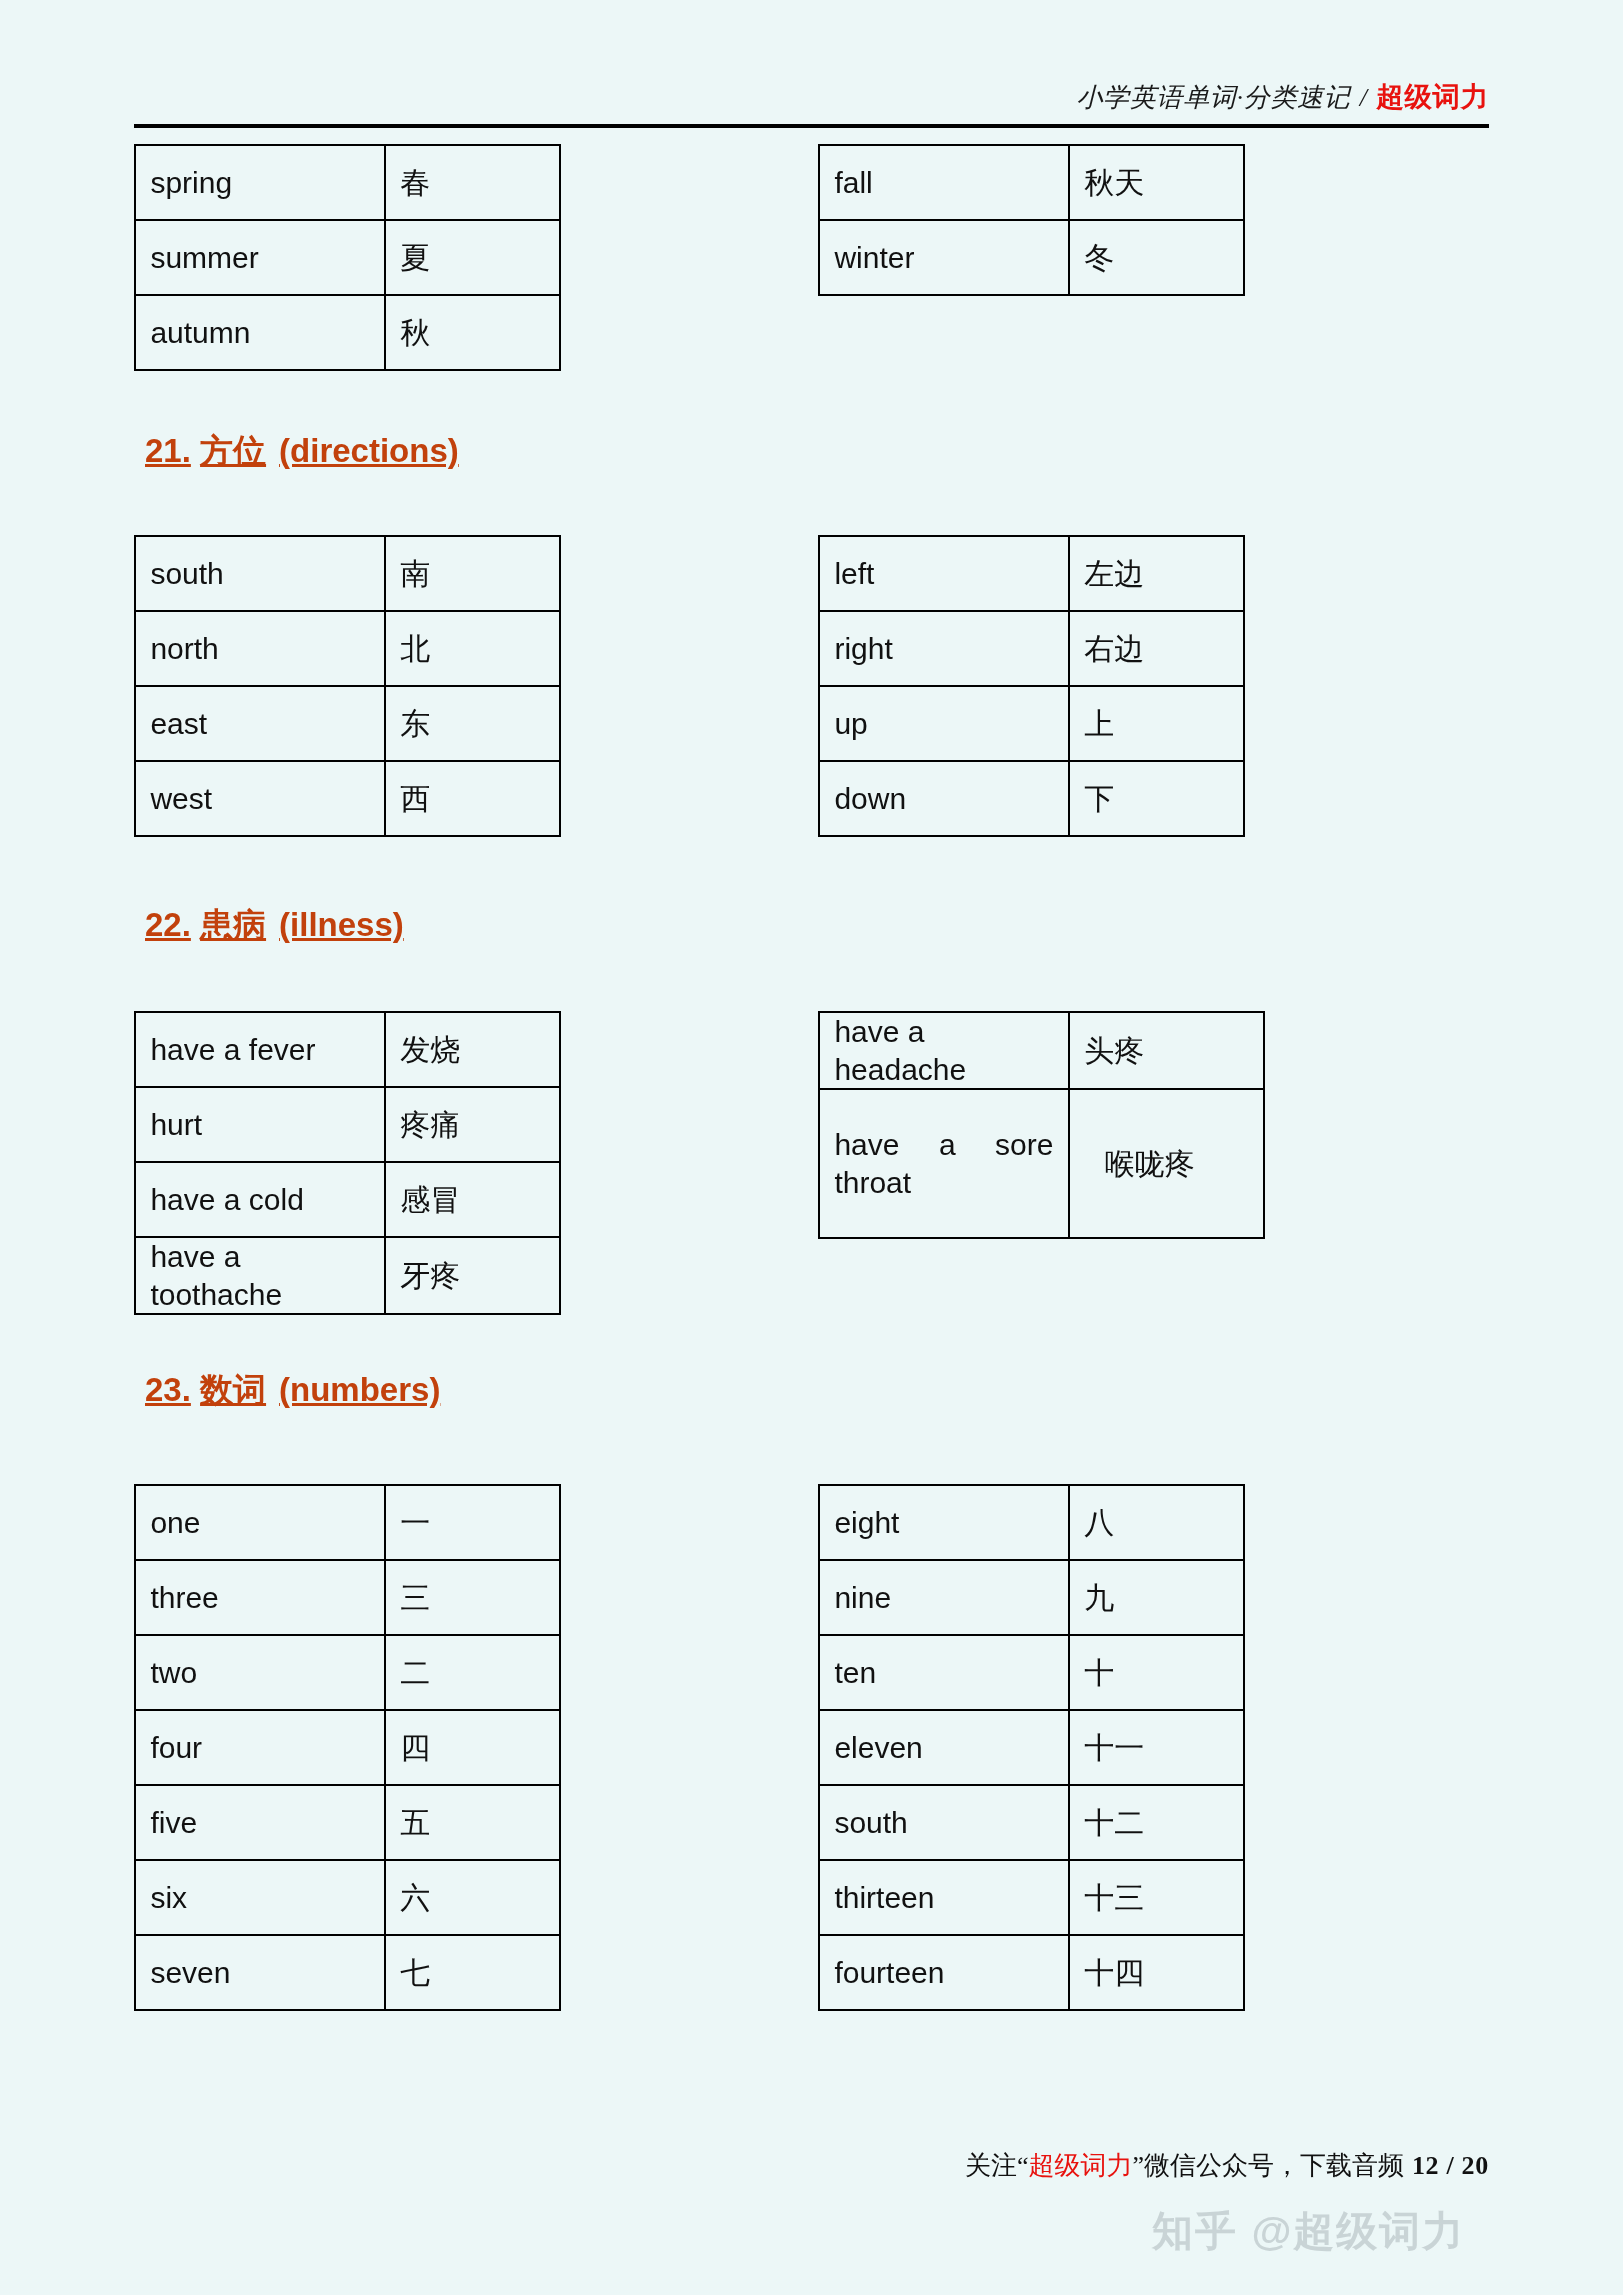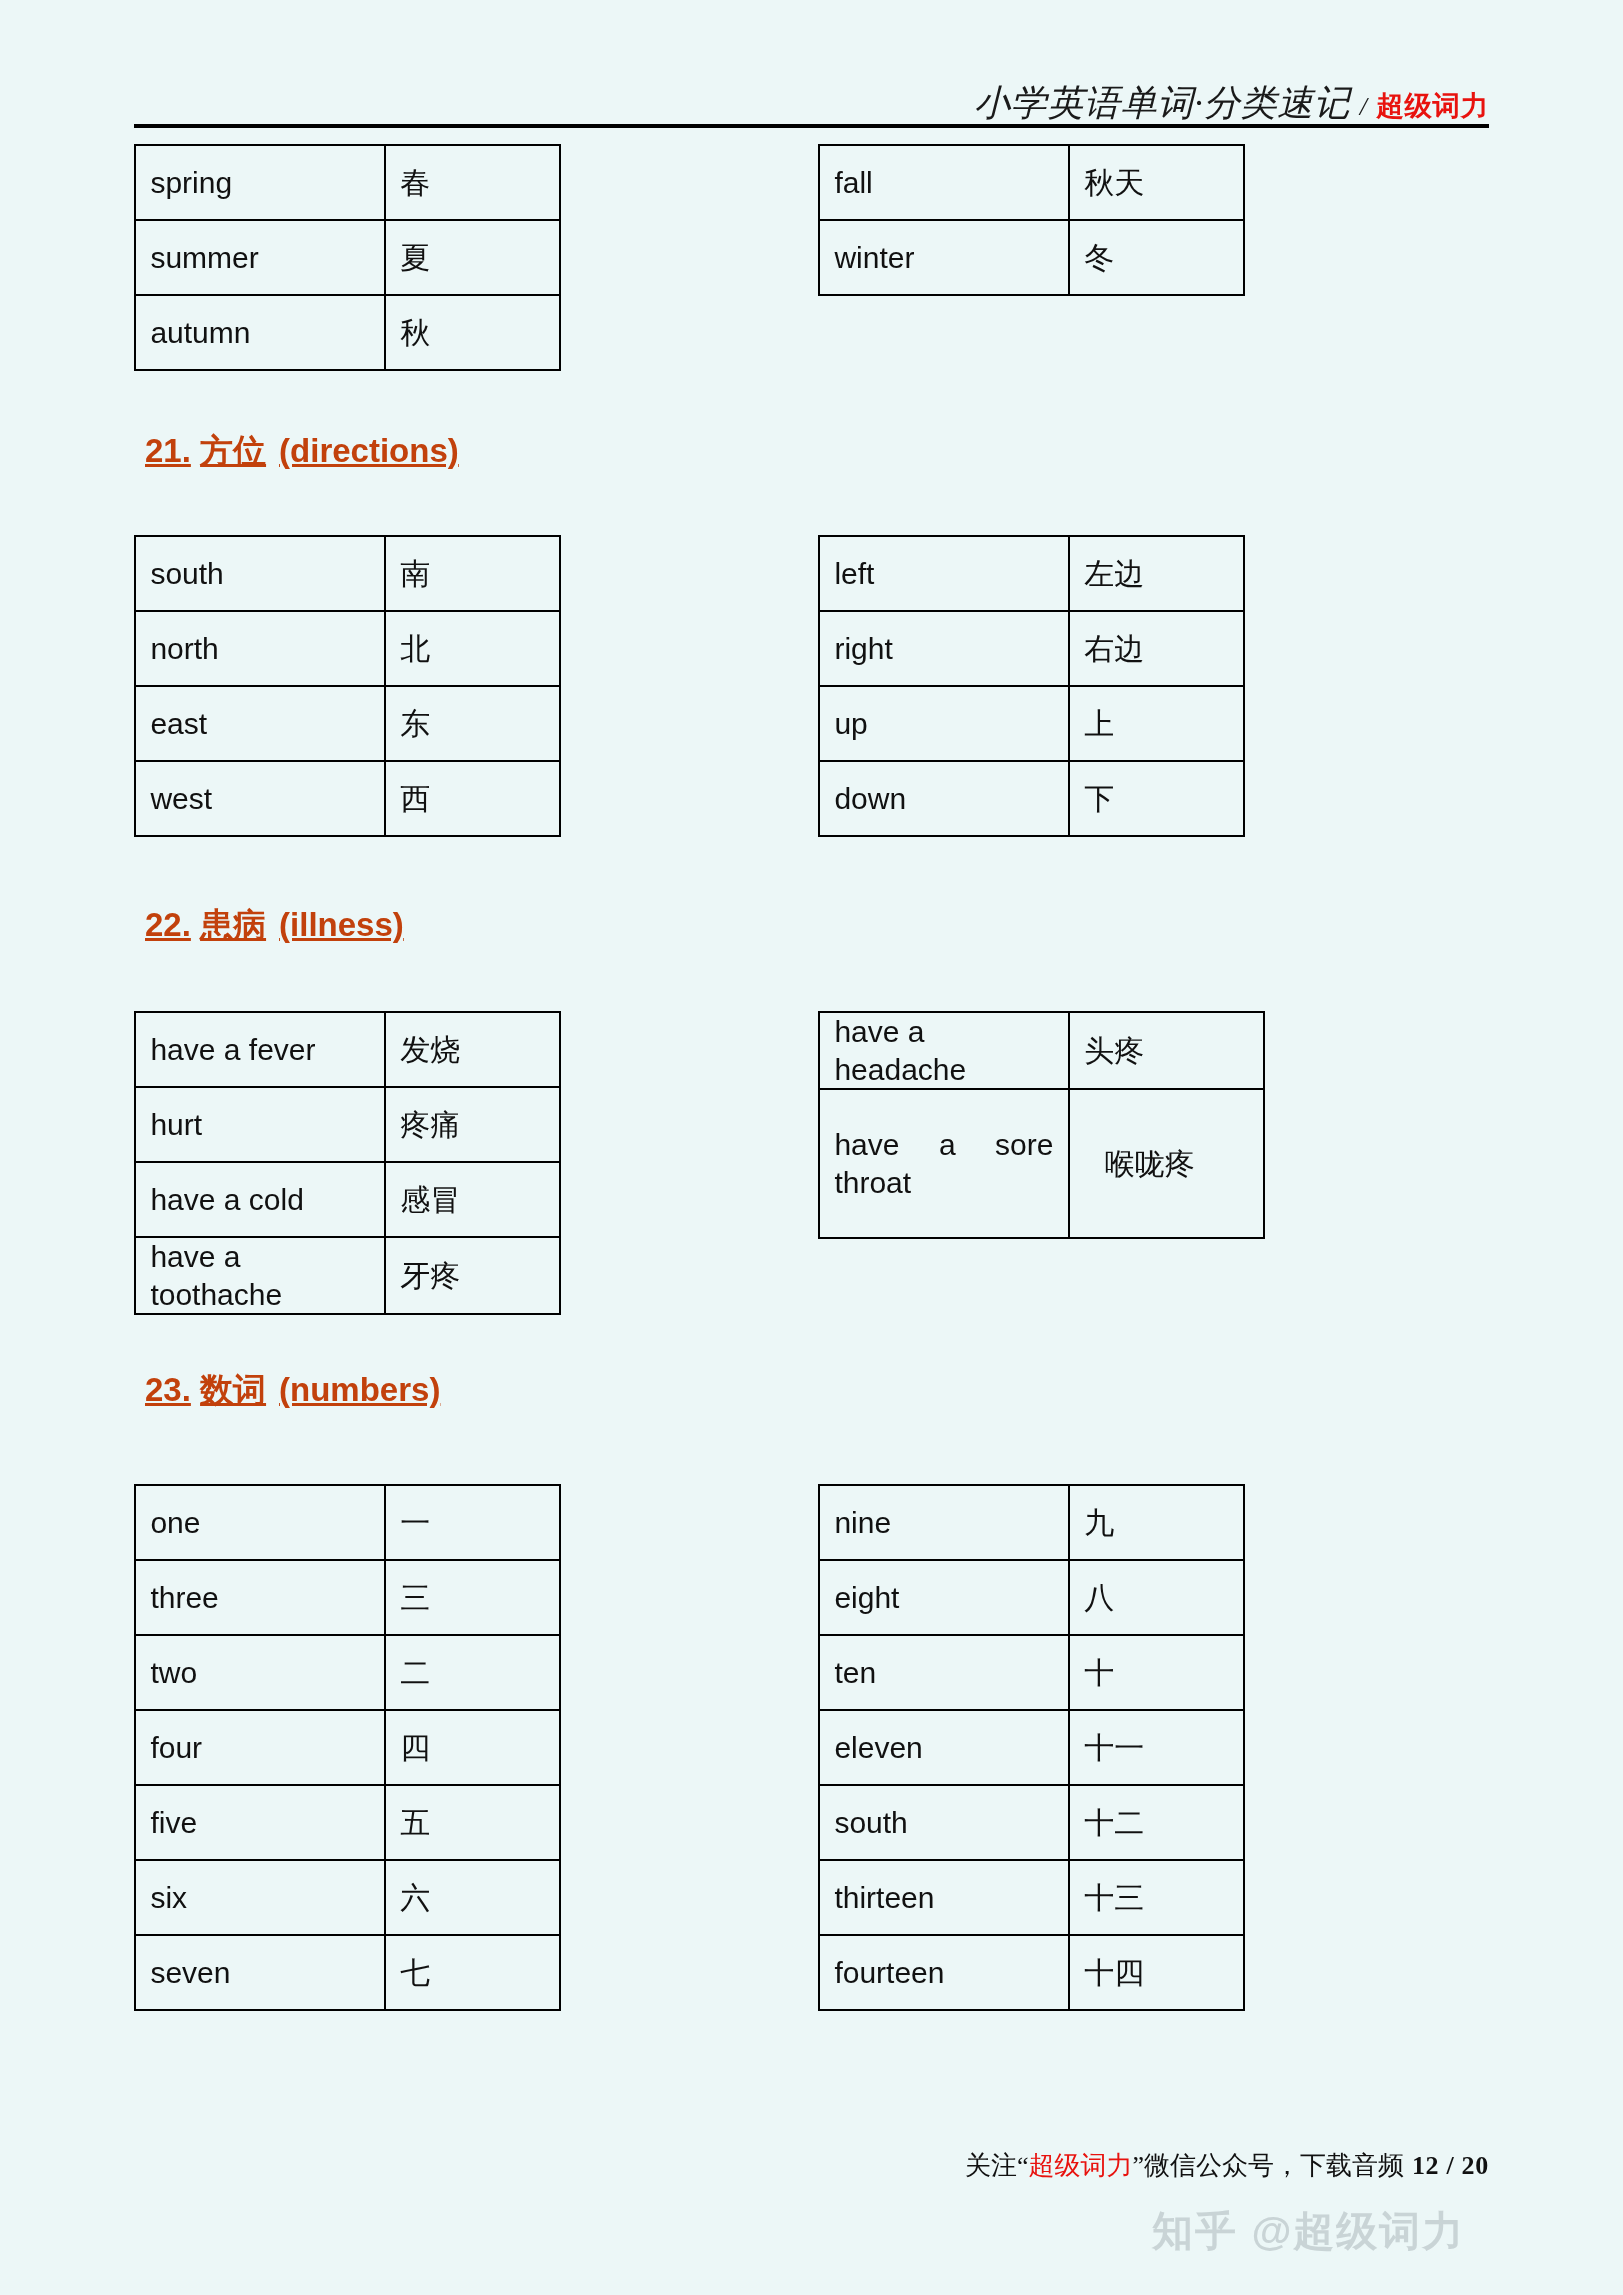--- a/index.html
+++ b/index.html
@@ -26,21 +26,21 @@
   .header {
     position: absolute;
     left: 134px;
     top: 79px;
     width: 1355px;
     text-align: right;
     white-space: nowrap;
   }
   .header-text {
     font-family: "Liberation Serif", serif;
-    font-size: 36px;
+    font-size: 26px;
     font-style: italic;
     color: #1a1a1a;
     letter-spacing: 0.7px;
   }
   .header-sep {
     font-family: "Liberation Serif", serif;
     font-size: 26px;
     font-style: italic;
     color: #1a1a1a;
     padding: 0 9.2px;
@@ -294,28 +294,28 @@
     <tr>
       <td class="en">seven</td>
       <td class="cn">七</td>
     </tr>
   </tbody>
     </table>
 
   <table class="vtable col-right" style="top:1484px;">
     <tbody>
         <tr>
+      <td class="en">eight</td>
+      <td class="cn">八</td>
+    </tr>
+    <tr>
       <td class="en">nine</td>
       <td class="cn">九</td>
     </tr>
     <tr>
-      <td class="en">eight</td>
-      <td class="cn">八</td>
-    </tr>
-    <tr>
       <td class="en">ten</td>
       <td class="cn">十</td>
     </tr>
     <tr>
       <td class="en">eleven</td>
       <td class="cn">十一</td>
     </tr>
     <tr>
       <td class="en">south</td>
       <td class="cn">十二</td>

